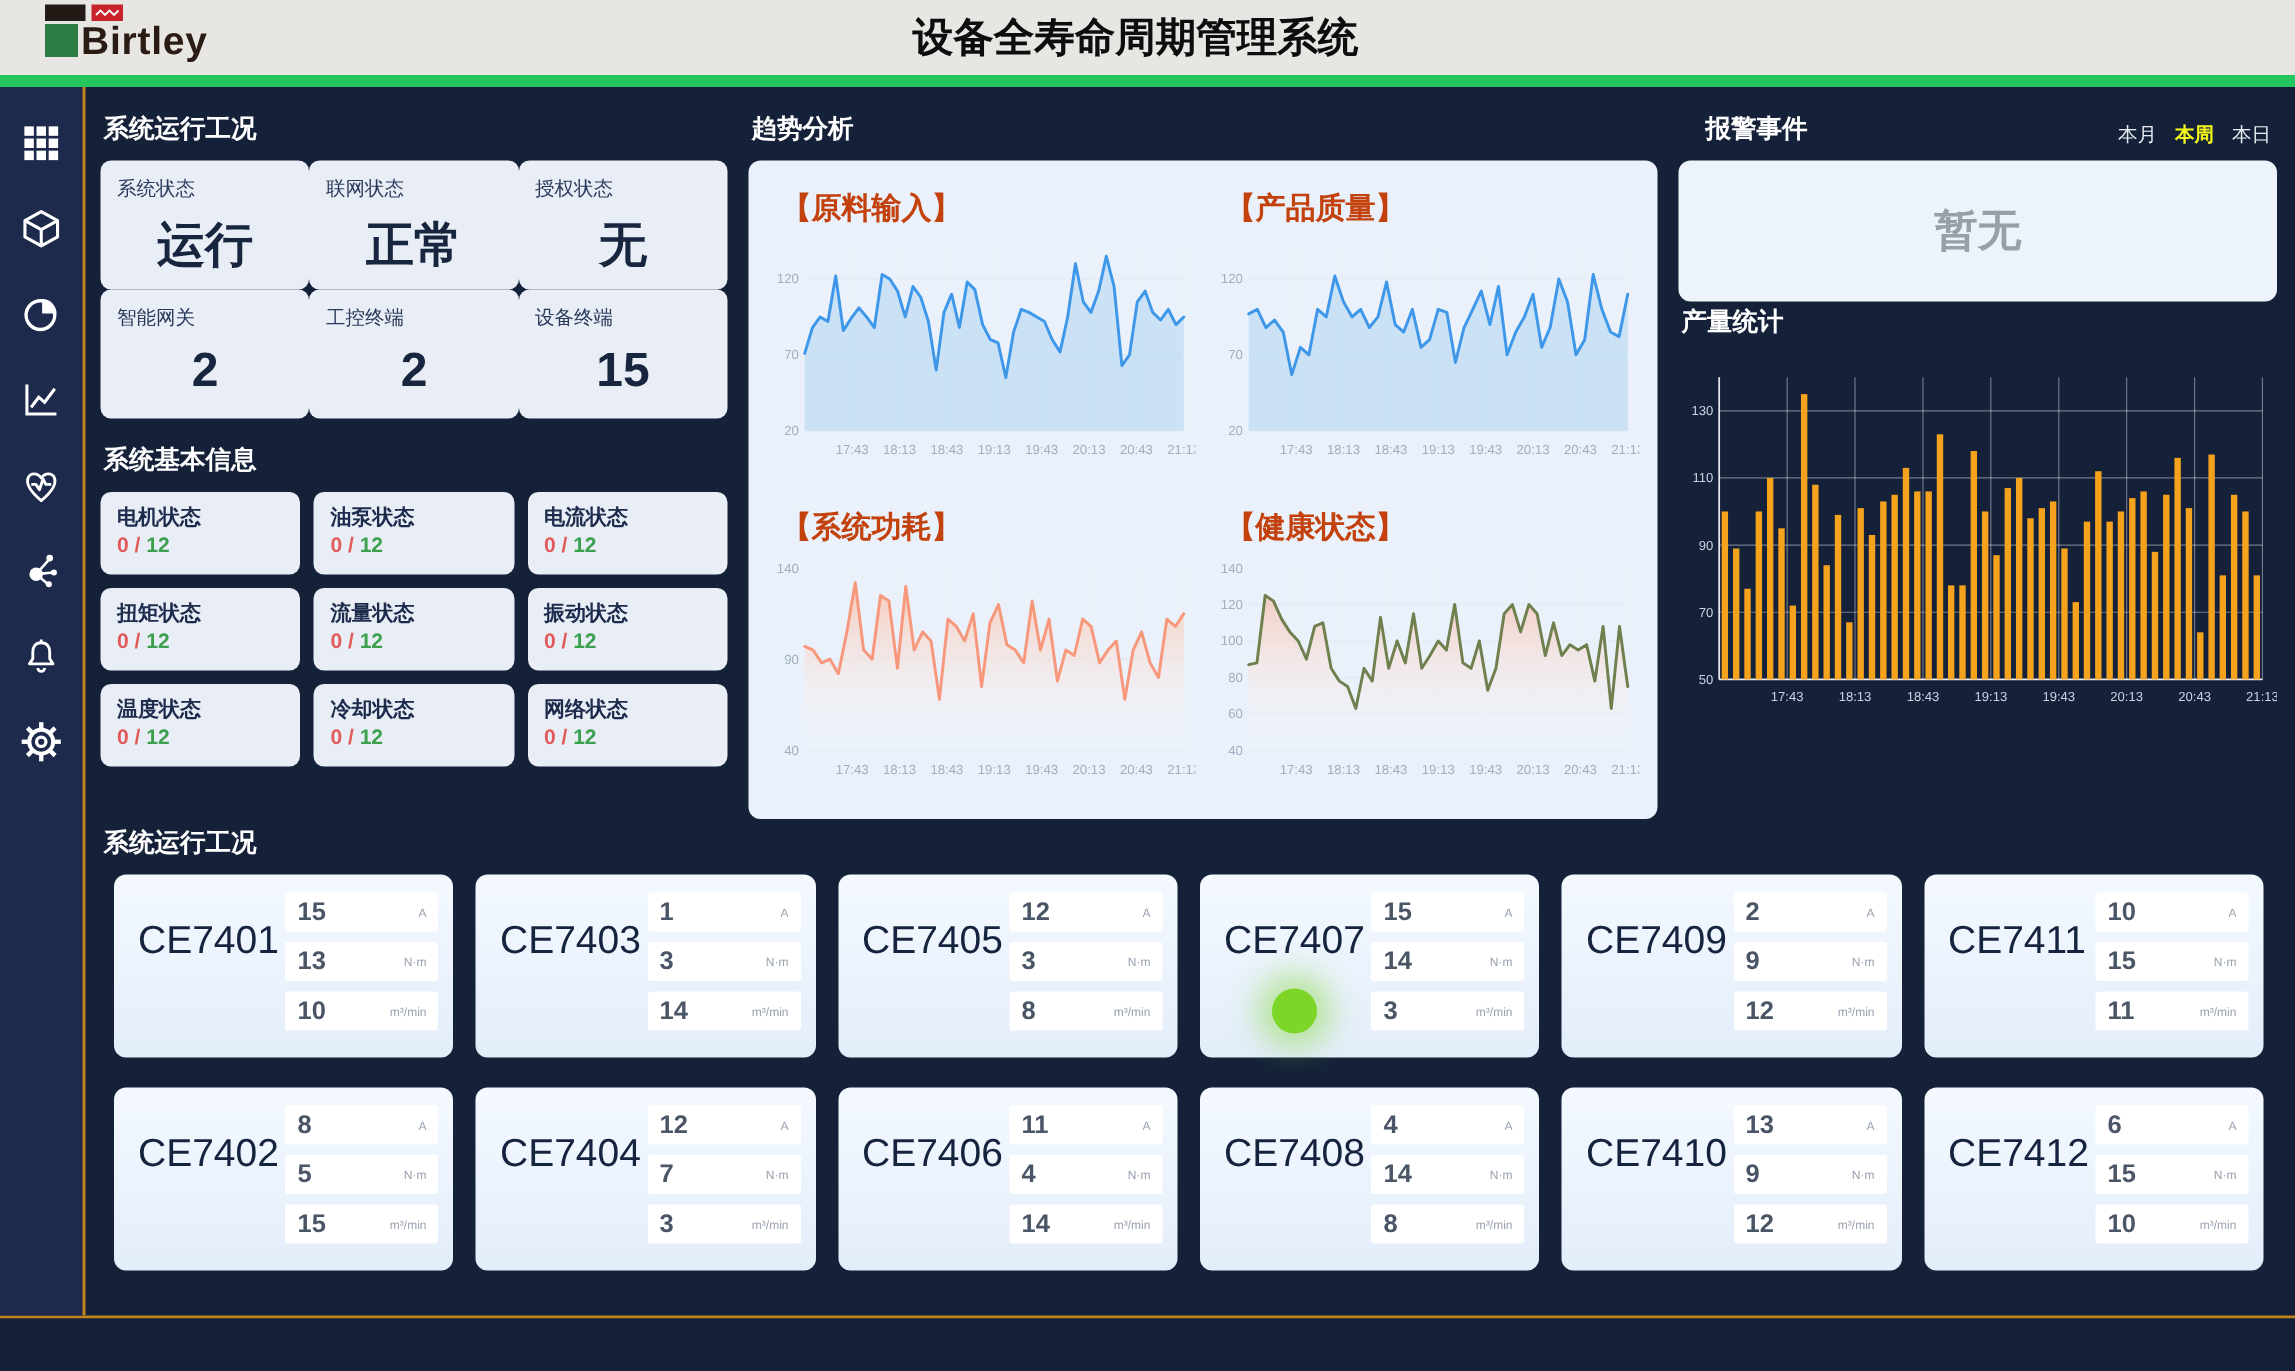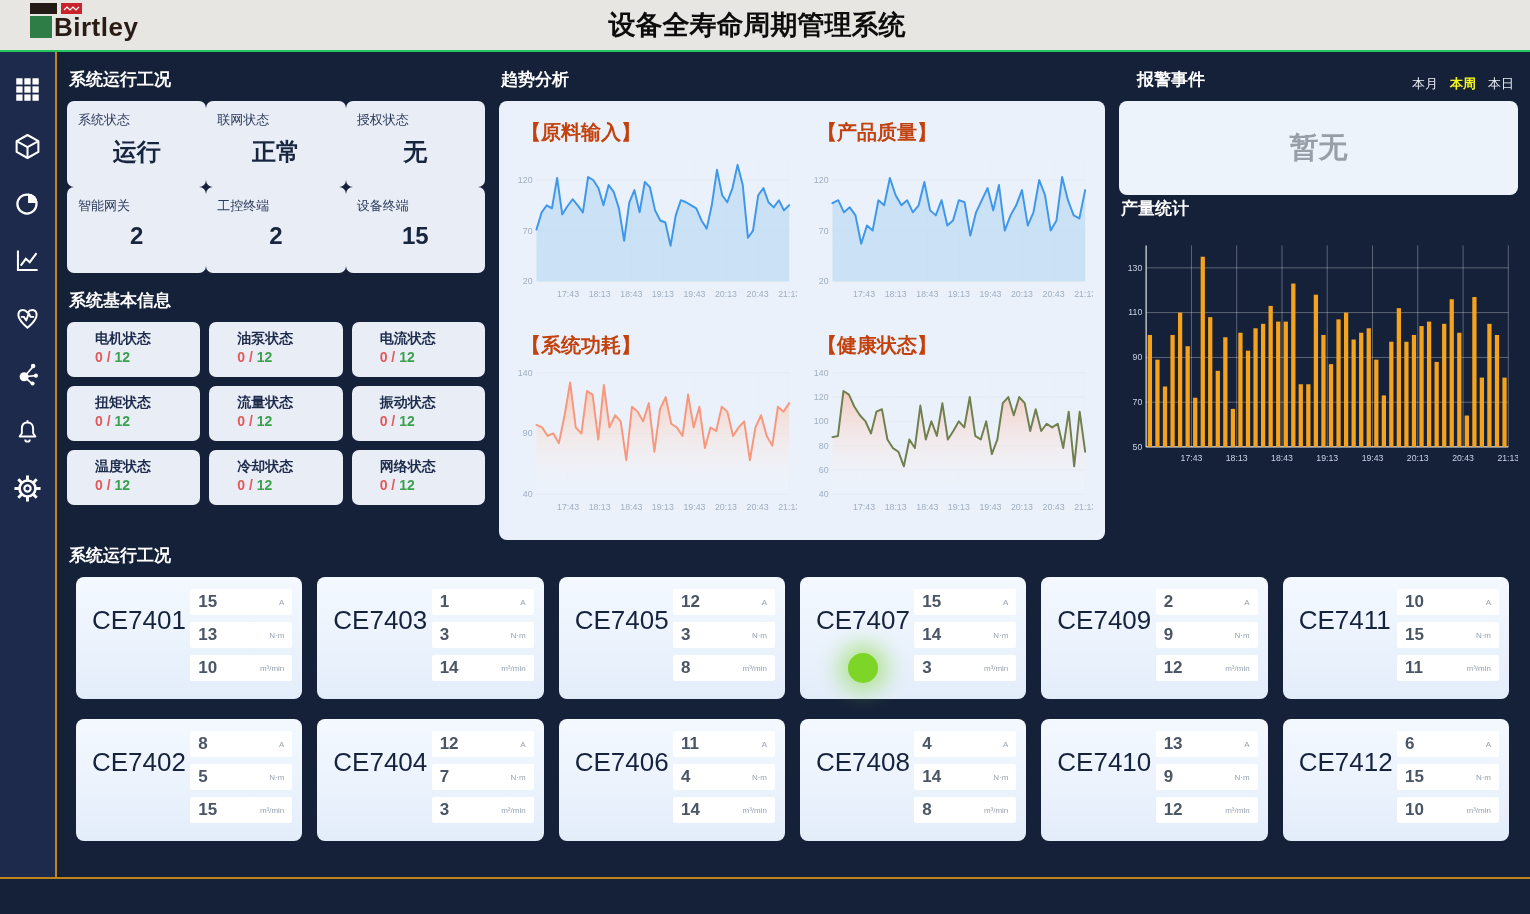--- a/index.html
+++ b/index.html
@@ -12,41 +12,41 @@
   .lm-row1 { display:flex; gap:4px; align-items:flex-end; }
   .lm-dark { width:27px; height:11px; background:#241A15; }
   .lm-red { width:21px; height:11px; background:#C9242B; display:flex; align-items:center; justify-content:center; }
   .lm-row2 { display:flex; align-items:center; gap:2px; margin-top:2px; }
   .lm-green { width:22px; height:22px; background:#2E7D46; }
   .logo-text { font-size:26px; font-weight:bold; color:#2A1B14; letter-spacing:.5px; line-height:22px; }
   .app-title { position:absolute; left:0; right:16px; top:0; height:50px; display:flex;
     align-items:center; justify-content:center; font-size:27px; font-weight:bold; color:#0D0D0D; }
 
   
-  .main { display:flex; height:829px; border-top:2px solid #22c55e; border-bottom:2px solid #BF841C; }
+  .main { display:flex; height:829px; border-top:8px solid #22c55e; border-bottom:2px solid #BF841C; }
   .footer { height:35px; background:#152139; }
 
   
   .sidebar { width:57px; background:#1D2A4C; border-right:2px solid #BF841C;
     display:flex; flex-direction:column; align-items:center; padding-top:20px; gap:23px; flex-shrink:0; }
   .icon-btn { width:34px; height:34px; display:flex; align-items:center; justify-content:center; cursor:pointer; }
 
   
   .content { flex:1; padding:14px 12px 0 10px; display:grid;
     grid-template-columns:418px 606px 1fr; grid-template-rows:458px 1fr; column-gap:14px; border-right:0; }
   .section-title { color:#FFFFFF; font-size:17px; font-weight:bold; margin:2px 0 10px 2px; }
   .mt { margin-top:16px; }
 
   
   .status-grid { display:grid; grid-template-columns:repeat(3,1fr); gap:0; }
   .stat-card { background:#E9EDF6; border-radius:7px; height:86px; padding:10px 11px; }
   .stat-label { font-size:13px; color:#2A3A5C; }
-  .stat-value { text-align:center; font-size:24px; font-weight:bold; color:#17253F; margin-top:7px; }
+  .stat-value { text-align:center; font-size:32px; font-weight:bold; color:#17253F; margin-top:7px; }
   .info-grid { display:grid; grid-template-columns:repeat(3,1fr); gap:9px; }
-  .info-card { background:#E9EDF6; border-radius:7px; height:55px; padding:8px 28px; }
+  .info-card { background:#E9EDF6; border-radius:7px; height:55px; padding:8px 11px; }
   .info-label { font-size:14px; font-weight:bold; color:#1D2C4C; }
   .info-count { font-size:14px; font-weight:bold; margin-top:1px; }
   .cnt-red { color:#E05A5A; } .cnt-green { color:#3CA14E; }
 
   
   .trend-panel { background:#EAF1FB; border-radius:8px; padding:10px 12px 6px 12px;
     display:grid; grid-template-columns:1fr 1fr; column-gap:10px; row-gap:4px; }
   .chart-title { font-size:20px; font-weight:bold; color:#c2410c; margin:8px 0 2px 10px; }
   .chart-svg { width:100%; display:block; }
 

